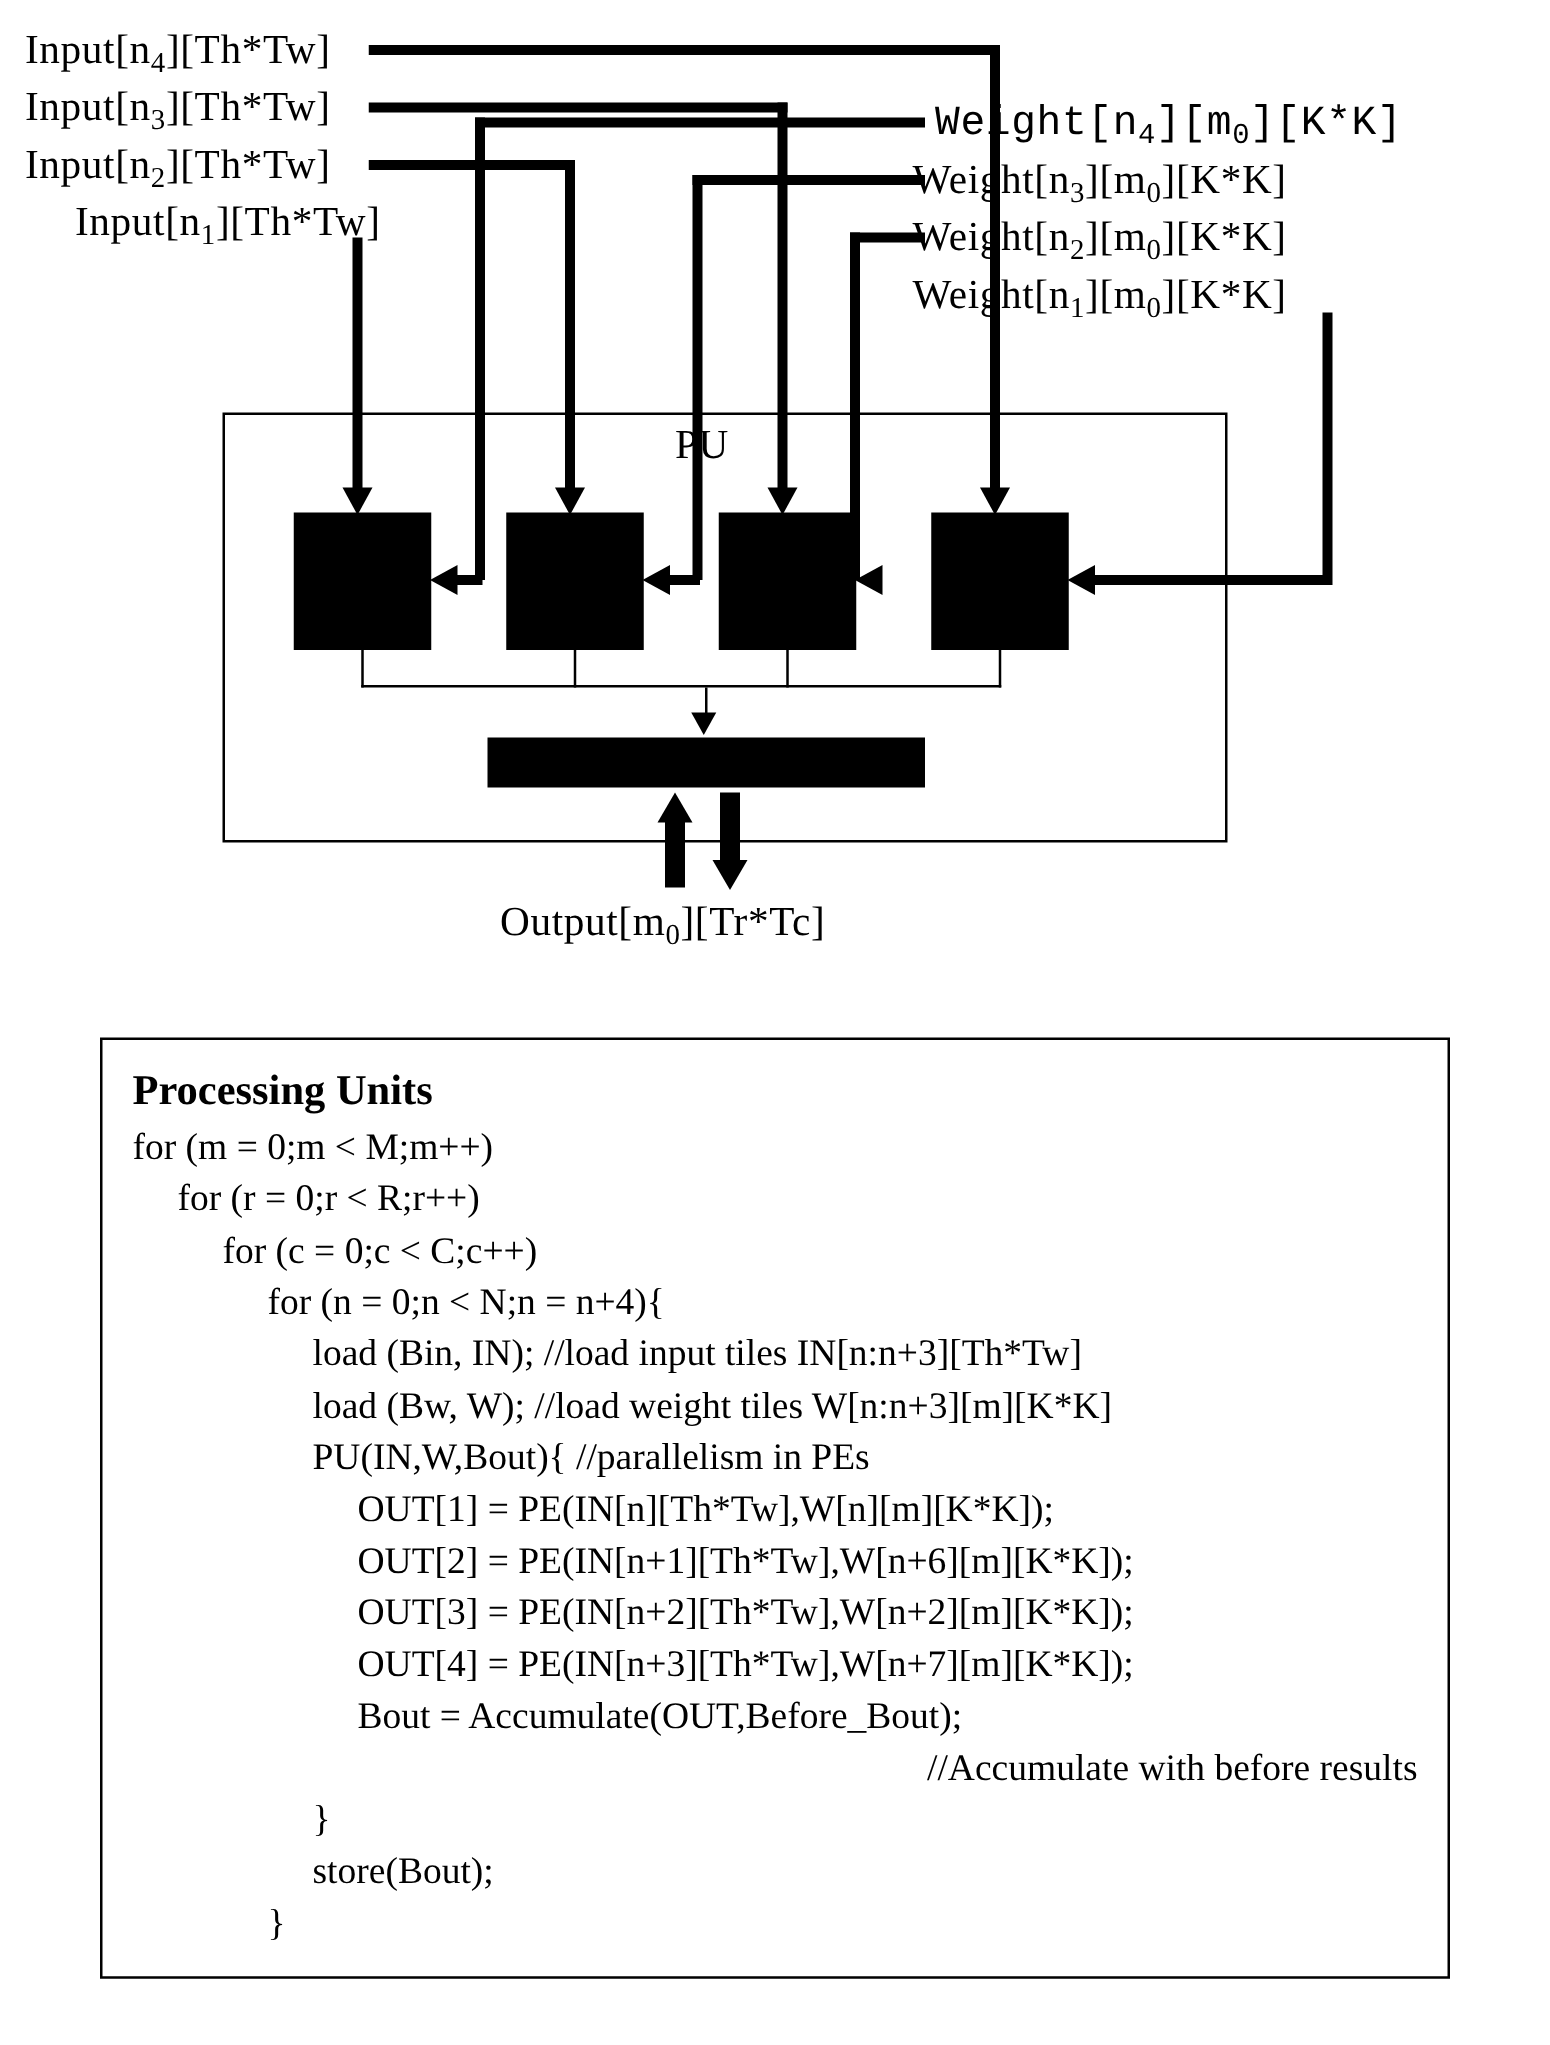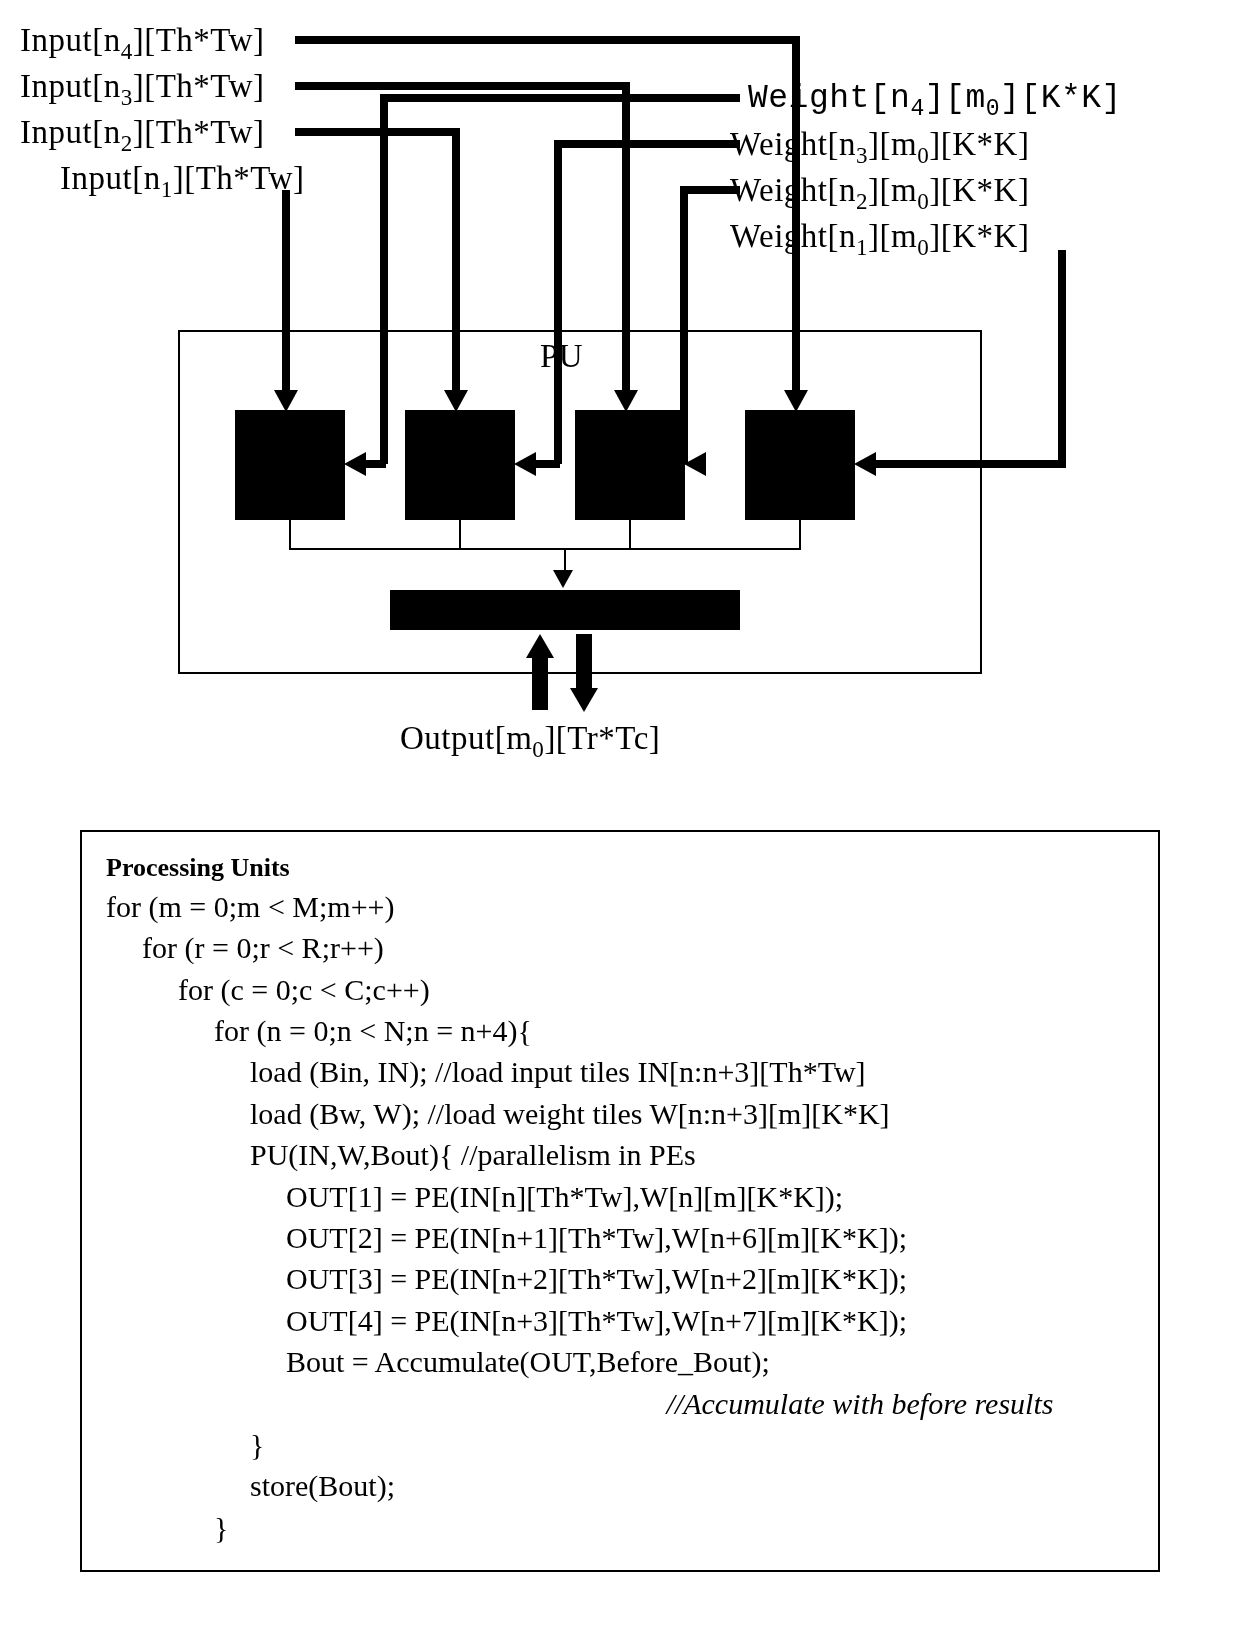--- a/index.html
+++ b/index.html
@@ -67,28 +67,28 @@
   .code-box {
     border: 2px solid #000;
     margin: 40px 60px 0 60px;
     padding: 18px 24px 22px 24px;
     font-family: "Times New Roman", serif;
     font-size: 30px;
     line-height: 1.38;
   }
   .code-box .title {
     font-weight: bold;
-    font-size: 26px;
+    font-size: 34px;
   }
   .ind1 { padding-left: 36px; }
   .ind2 { padding-left: 72px; }
   .ind3 { padding-left: 108px; }
   .ind4 { padding-left: 144px; }
   .ind5 { padding-left: 180px; }
-  .rcomment { text-align: center; padding-left: 480px; font-style: italic; }
+  .rcomment { text-align: right; padding-left: 480px; }
 </style>
 </head>
 <body>
 
 <div class="diagram">
 
   <div class="lbl" style="left:0px;  top:2px;">Input[n<sub>4</sub>][Th*Tw]</div>
   <div class="lbl" style="left:0px;  top:48px;">Input[n<sub>3</sub>][Th*Tw]</div>
   <div class="lbl" style="left:0px;  top:94px;">Input[n<sub>2</sub>][Th*Tw]</div>
   <div class="lbl" style="left:0px;  top:140px;margin-left:40px;">Input[n<sub>1</sub>][Th*Tw]</div>

